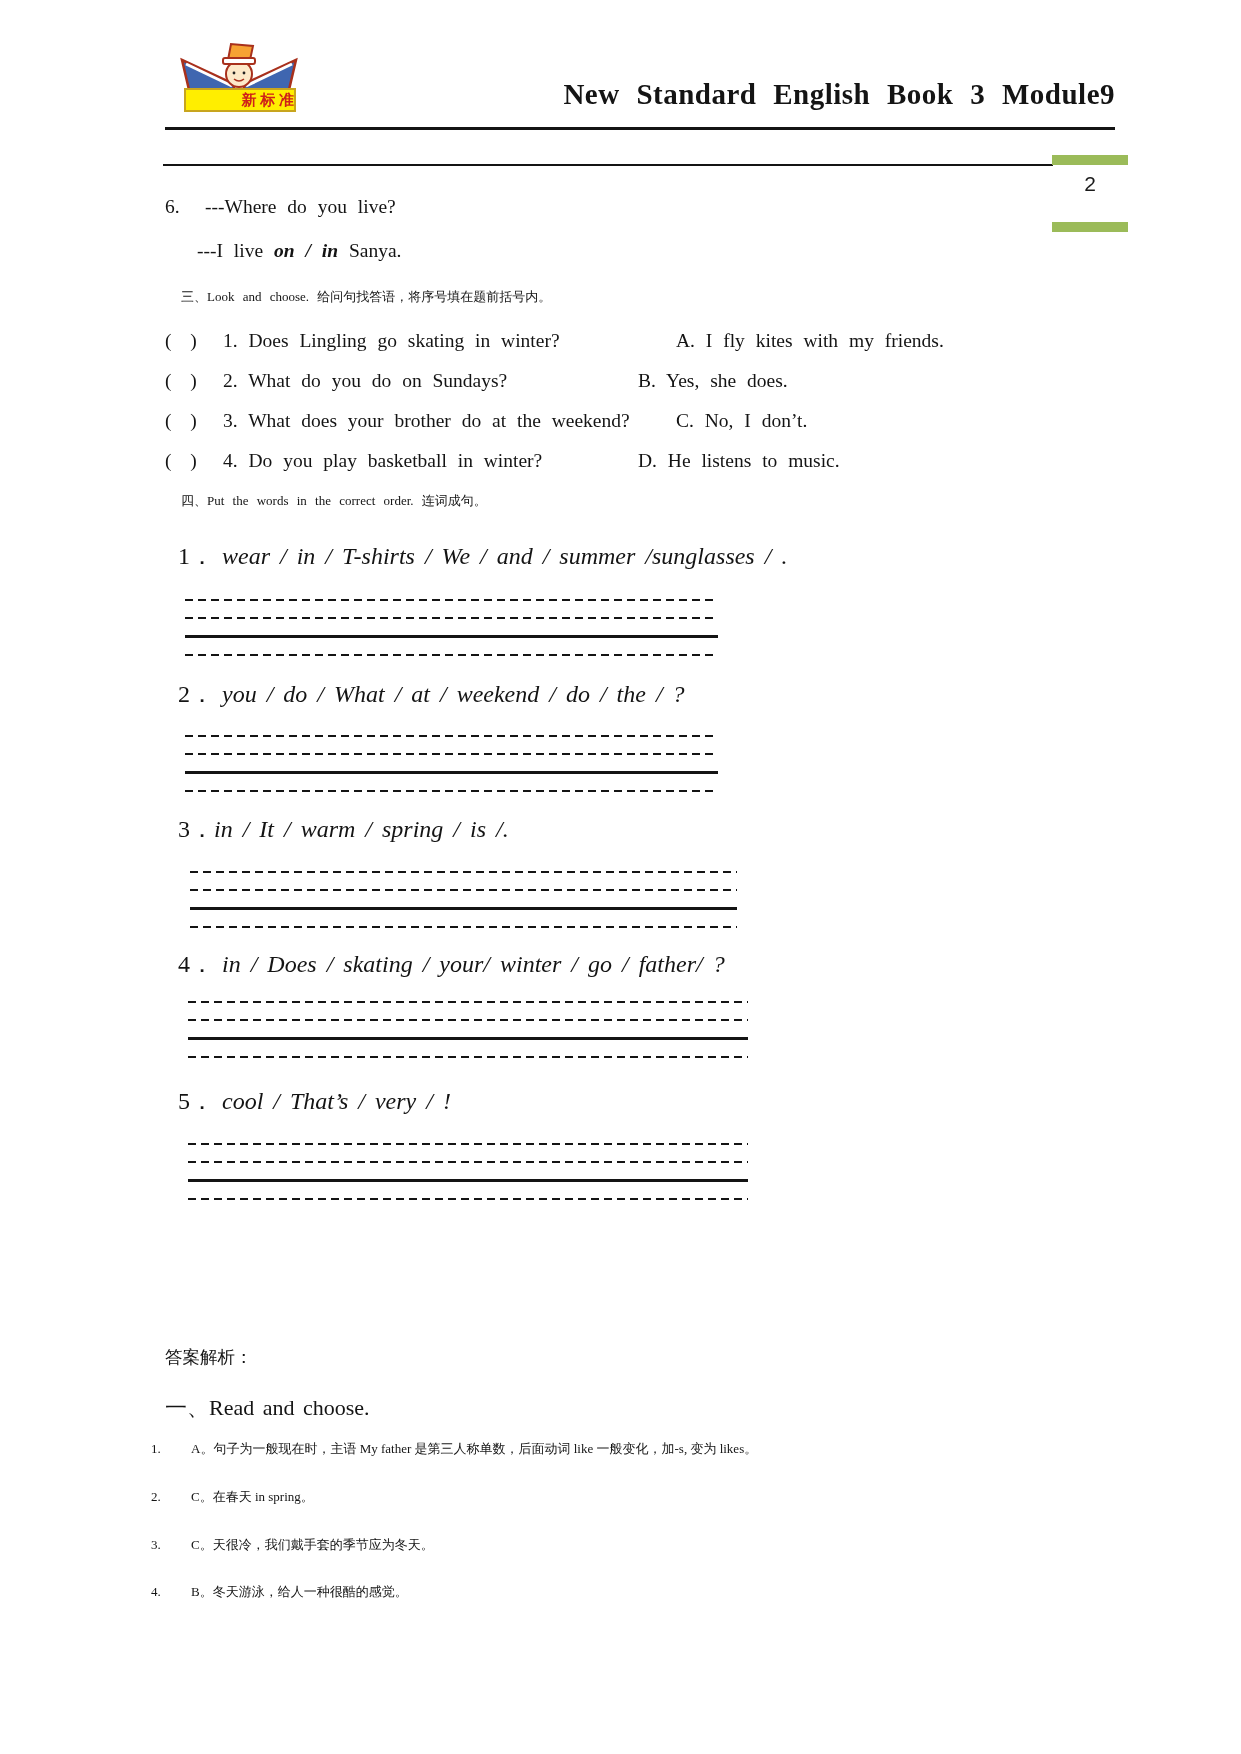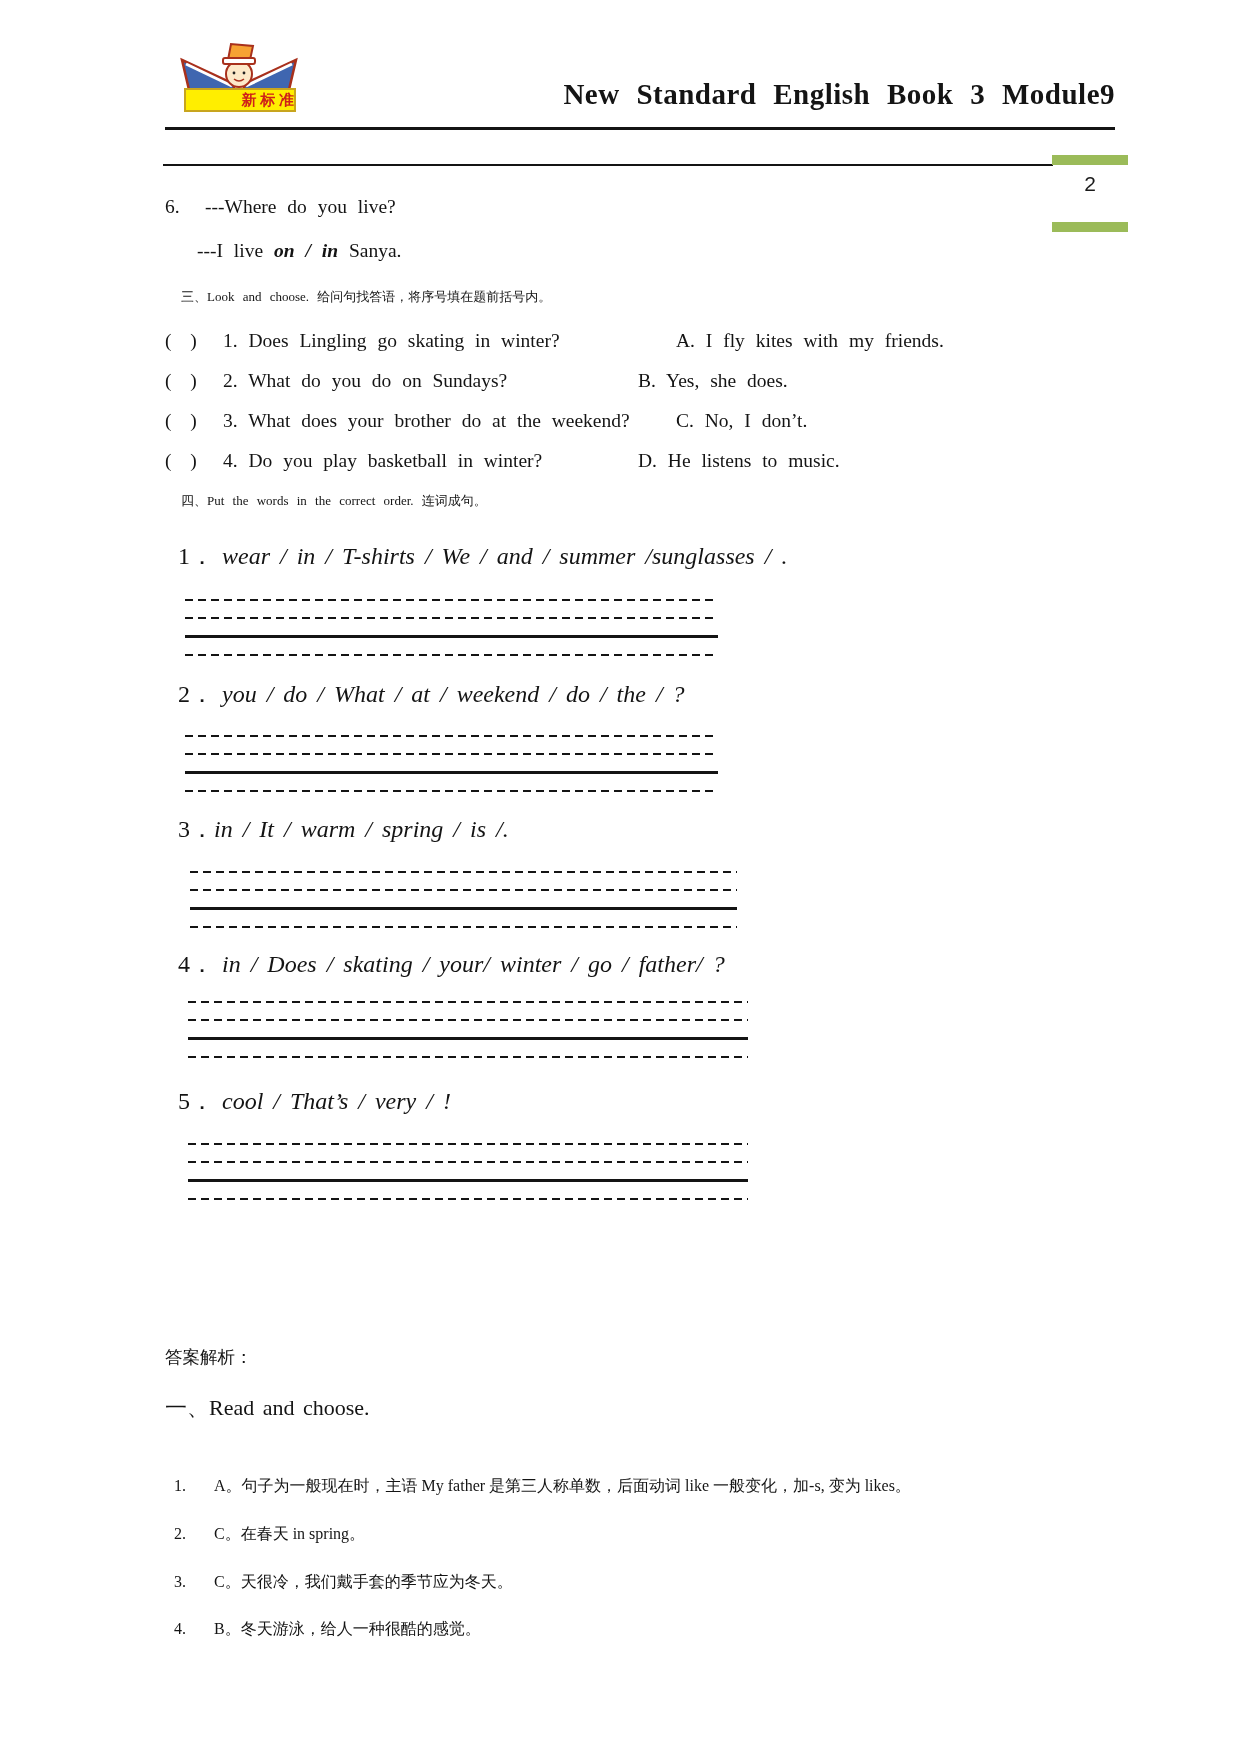--- a/index.html
+++ b/index.html
@@ -60,21 +60,21 @@
 
   .rule-block { }
   .rule-block .line { margin-bottom:16px; }
   .rule-block .line:last-child { margin-bottom:0; }
   .dash-line { height:2px; background:repeating-linear-gradient(90deg,#141414 0 8px,transparent 8px 13px); }
   .solid-line { height:2.5px; background:#141414; }
 
   
   .ans-heading { left:165px; font-size:17.5px; }
   .ans-sec { left:165px; font-size:22px; word-spacing:3px; }
-  .ans-item { left:174px; width:1000px; font-size:16px; white-space:nowrap;margin-top:36px; }
+  .ans-item { left:151px; width:1000px; font-size:13px; white-space:nowrap; }
   .ans-num { display:inline-block; min-width:40px; }
 </style>
 </head>
 <body>
 
 <div class="page">
 
   <div class="abs logo">
     <svg width="126" height="74" viewBox="0 0 126 74">
 

